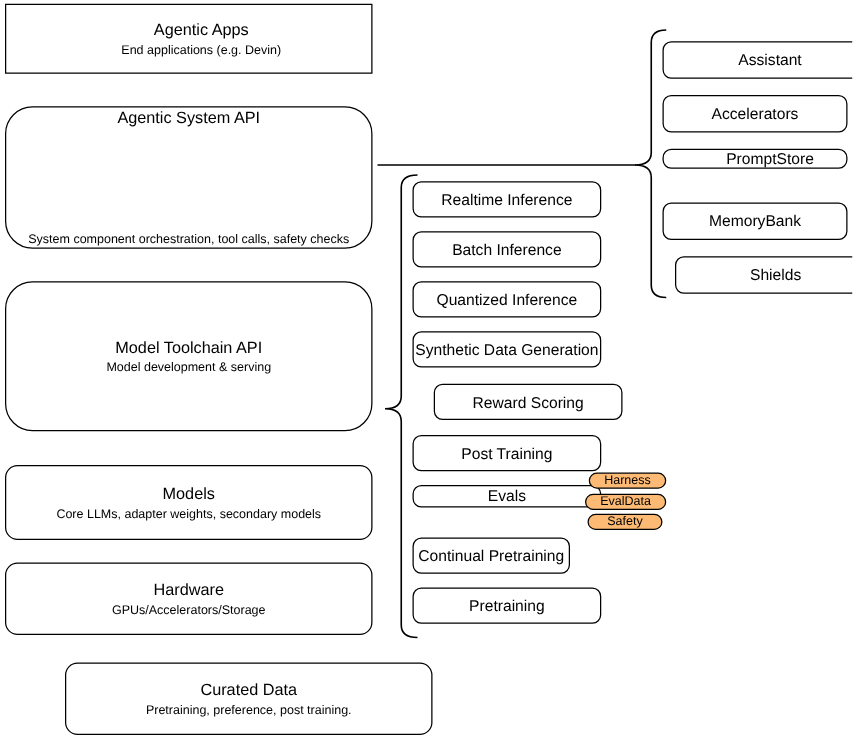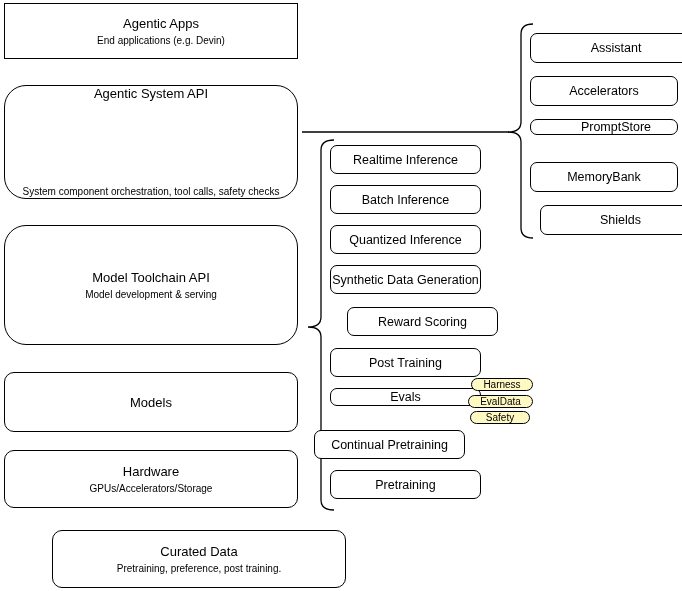--- a/index.html
+++ b/index.html
@@ -48,21 +48,21 @@
     display: flex;
     align-items: center;
     justify-content: center;
     font-size: 12.5px;
     white-space: nowrap;
     z-index: 1;
   }
   .pill {
     position: absolute;
     box-sizing: border-box;
-    background: #fef9c3;
+    background: #fdba74;
     border: 1.3px solid #000000;
     border-radius: 7px;
     display: flex;
     align-items: center;
     justify-content: center;
     font-size: 10px;
     white-space: nowrap;
     z-index: 3;
   }
   #connector-layer {
@@ -94,40 +94,41 @@
     <div class="subtitle">System component orchestration, tool calls, safety checks</div>
   </div>
 
   <div class="node" style="left:4px; top:225px; width:294px; height:120px; border-radius:22px;">
     <div class="title">Model Toolchain API</div>
     <div class="subtitle">Model development &amp; serving</div>
   </div>
 
   <div class="node" style="left:4px; top:372px; width:294px; height:60px; border-radius:10px;">
     <div class="title">Models</div>
+    <div class="subtitle">Core LLMs, adapter weights, secondary models</div>
   </div>
 
   <div class="node" style="left:4px; top:450px; width:294px; height:58px; border-radius:10px;">
     <div class="title">Hardware</div>
     <div class="subtitle">GPUs/Accelerators/Storage</div>
   </div>
 
   <div class="node" style="left:4px; top:530px; width:294px; height:58px; border-radius:10px;margin-left:48px;">
     <div class="title">Curated Data</div>
     <div class="subtitle">Pretraining, preference, post training.</div>
   </div>
 
   <div class="smallnode" style="left:330px; top:145px; width:151px; height:29px;">Realtime Inference</div>
   <div class="smallnode" style="left:330px; top:225px; width:151px; height:29px;">Quantized Inference</div>
   <div class="smallnode" style="left:330px; top:185px; width:151px; height:29px;">Batch Inference</div>
   <div class="smallnode" style="left:330px; top:265px; width:151px; height:29px;">Synthetic Data Generation</div>
   <div class="smallnode" style="left:330px; top:307px; width:151px; height:29px;margin-left:17px;">Reward Scoring</div>
   <div class="smallnode" style="left:330px; top:348px; width:151px; height:29px;">Post Training</div>
   <div class="smallnode" style="left:330px; top:388px; width:151px; height:18px;">Evals</div>
-  <div class="smallnode" style="left:314px; top:430px; width:151px; height:29px;">Continual Pretraining</div>
+  <div class="smallnode" style="left:330px; top:430px; width:126px; height:29px;">Continual Pretraining</div>
   <div class="smallnode" style="left:330px; top:470px; width:151px; height:29px;">Pretraining</div>
 
   <div class="pill" style="left:471px; top:378px; width:62px; height:13px;">Harness</div>
   <div class="pill" style="left:468px; top:395px; width:65px; height:13px;">EvalData</div>
   <div class="pill" style="left:470px; top:411px; width:60px; height:13px;">Safety</div>
 
   <div class="smallnode" style="left:530px; top:33px; width:172px; height:30px;">Assistant</div>
   <div class="smallnode" style="left:530px; top:76px; width:148px; height:30px;">Accelerators</div>
   <div class="smallnode" style="left:530px; top:119px; width:148px; height:16px;padding-left:24px;">PromptStore</div>
   <div class="smallnode" style="left:530px; top:162px; width:148px; height:30px;">MemoryBank</div>

